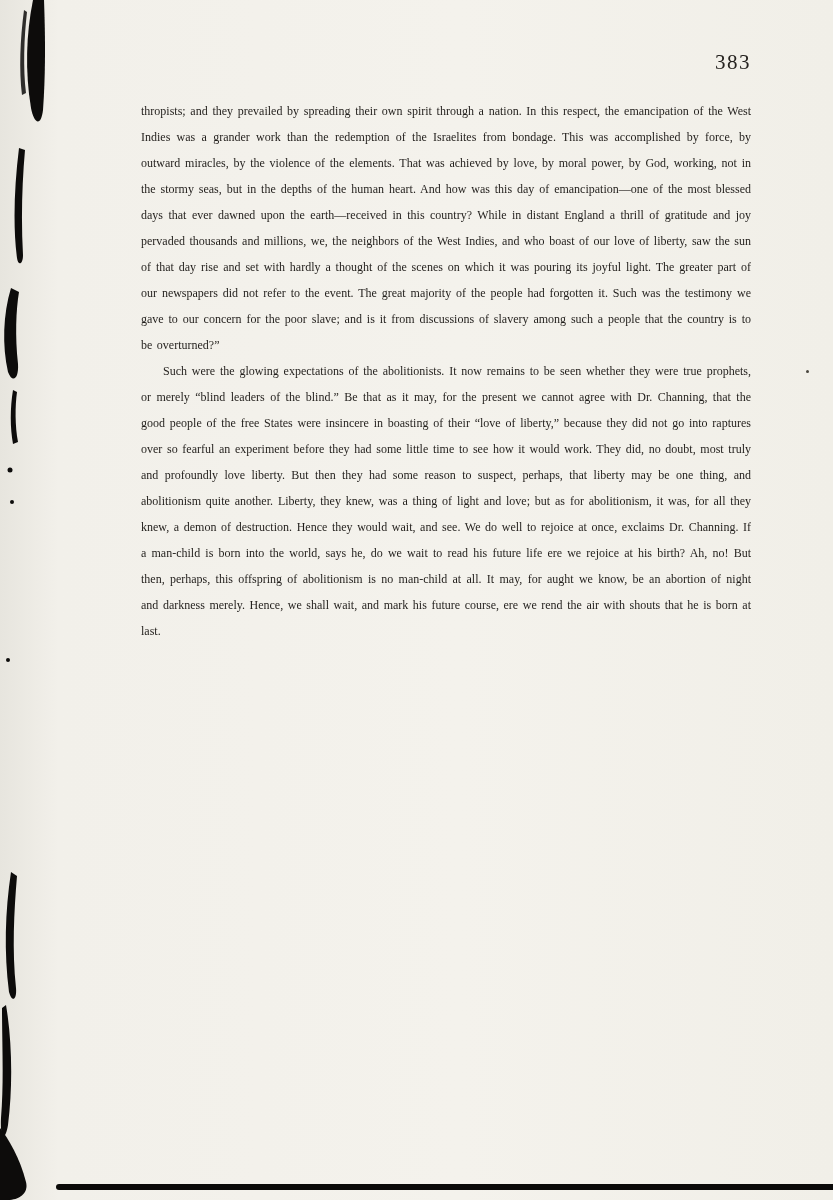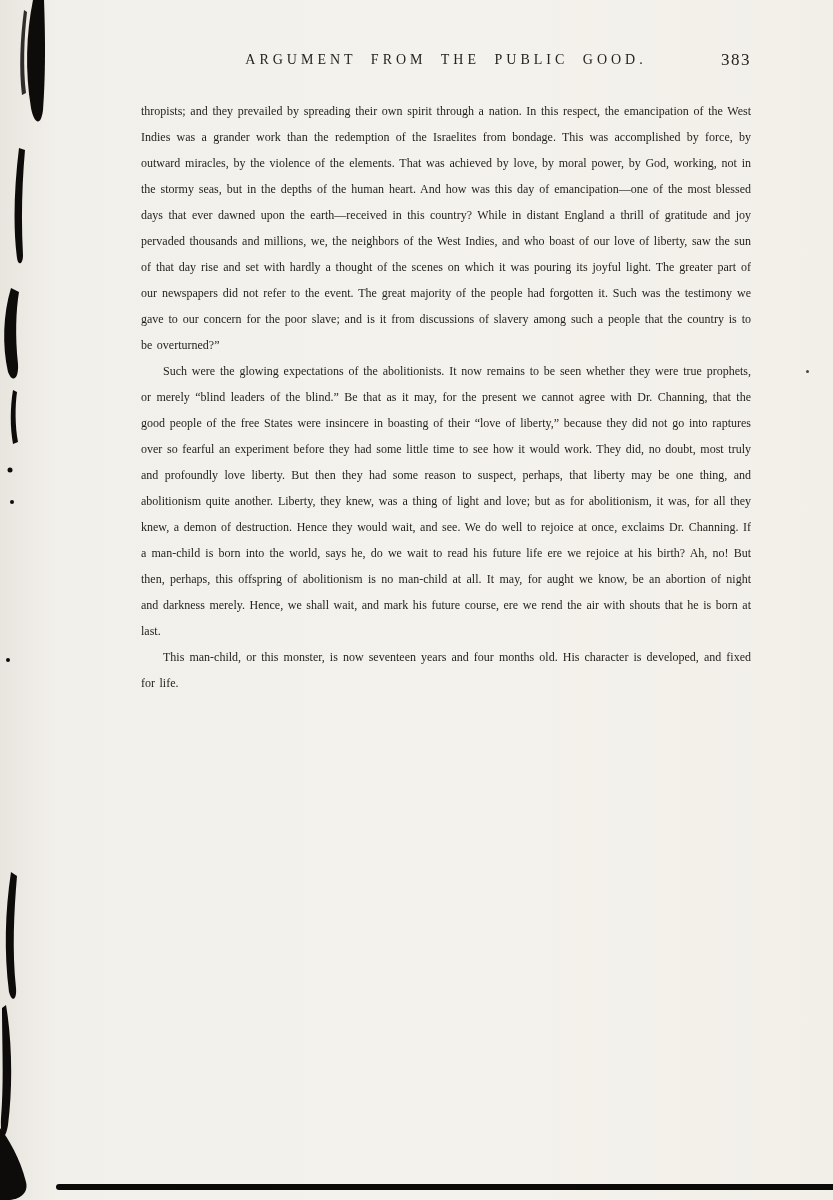--- a/index.html
+++ b/index.html
@@ -43,21 +43,21 @@
     text-align: center;
     font-size: 14px;
     letter-spacing: 4px;
     word-spacing: 7px;
     color: #262320;
   }
   .page-number {
     position: absolute;
     right: 0;
     top: -2px;
-    font-size: 17px;
+    font-size: 21px;
     letter-spacing: 1.5px;
     color: #262320;
   }
   .body-text p {
     margin: 0;
     font-size: 12px;
     line-height: 26px;
     text-align: justify;
     word-spacing: 1.5px;
     color: #211e1b;
@@ -101,28 +101,26 @@
       <circle cx="8" cy="660" r="2"></circle>
       <path d="M11,872 C5,912 4,952 9,992 C12,1003 17,1000 16,988 C12,950 14,912 17,876 Z"></path>
       <path d="M6,1005 C12,1040 13,1085 8,1125 C5,1142 0,1140 1,1118 C4,1082 2,1042 2,1008 Z"></path>
       <path d="M0,1128 C8,1138 20,1158 26,1182 C29,1194 18,1200 8,1200 L0,1200 Z"></path>
     </g>
   </svg>
 
   <div class="content">
 
     <div class="running-header">
-      <div class="header-title">ARGUMENT FROM THE PUBLIC GOOD.</div>
       <div class="page-number">383</div>
     </div>
 
     <div class="body-text">
       <p class="para">thropists; and they prevailed by spreading their own spirit through a nation. In this respect, the emancipation of the West Indies was a grander work than the redemption of the Israelites from bondage. This was accomplished by force, by outward miracles, by the violence of the elements. That was achieved by love, by moral power, by God, working, not in the stormy seas, but in the depths of the human heart. And how was this day of emancipation—one of the most blessed days that ever dawned upon the earth—received in this country? While in distant England a thrill of gratitude and joy pervaded thousands and millions, we, the neighbors of the West Indies, and who boast of our love of liberty, saw the sun of that day rise and set with hardly a thought of the scenes on which it was pouring its joyful light. The greater part of our newspapers did not refer to the event. The great majority of the people had forgotten it. Such was the testimony we gave to our concern for the poor slave; and is it from discussions of slavery among such a people that the country is to be overturned?”</p>
       <p class="para indent">Such were the glowing expectations of the abolitionists. It now remains to be seen whether they were true prophets, or merely “blind leaders of the blind.” Be that as it may, for the present we cannot agree with Dr. Channing, that the good people of the free States were insincere in boasting of their “love of liberty,” because they did not go into raptures over so fearful an experiment before they had some little time to see how it would work. They did, no doubt, most truly and profoundly love liberty. But then they had some reason to suspect, perhaps, that liberty may be one thing, and abolitionism quite another. Liberty, they knew, was a thing of light and love; but as for abolitionism, it was, for all they knew, a demon of destruction. Hence they would wait, and see. We do well to rejoice at once, exclaims Dr. Channing. If a man-child is born into the world, says he, do we wait to read his future life ere we rejoice at his birth? Ah, no! But then, perhaps, this offspring of abolitionism is no man-child at all. It may, for aught we know, be an abortion of night and darkness merely. Hence, we shall wait, and mark his future course, ere we rend the air with shouts that he is born at last.</p>
-      <p class="para indent">This man-child, or this monster, is now seventeen years and four months old. His character is developed, and fixed for life.</p>
     </div>
 
   </div>
 
   <div class="bottom-rule"></div>
   <div class="speck"></div>
 
 </div>
 
 </body></html>

